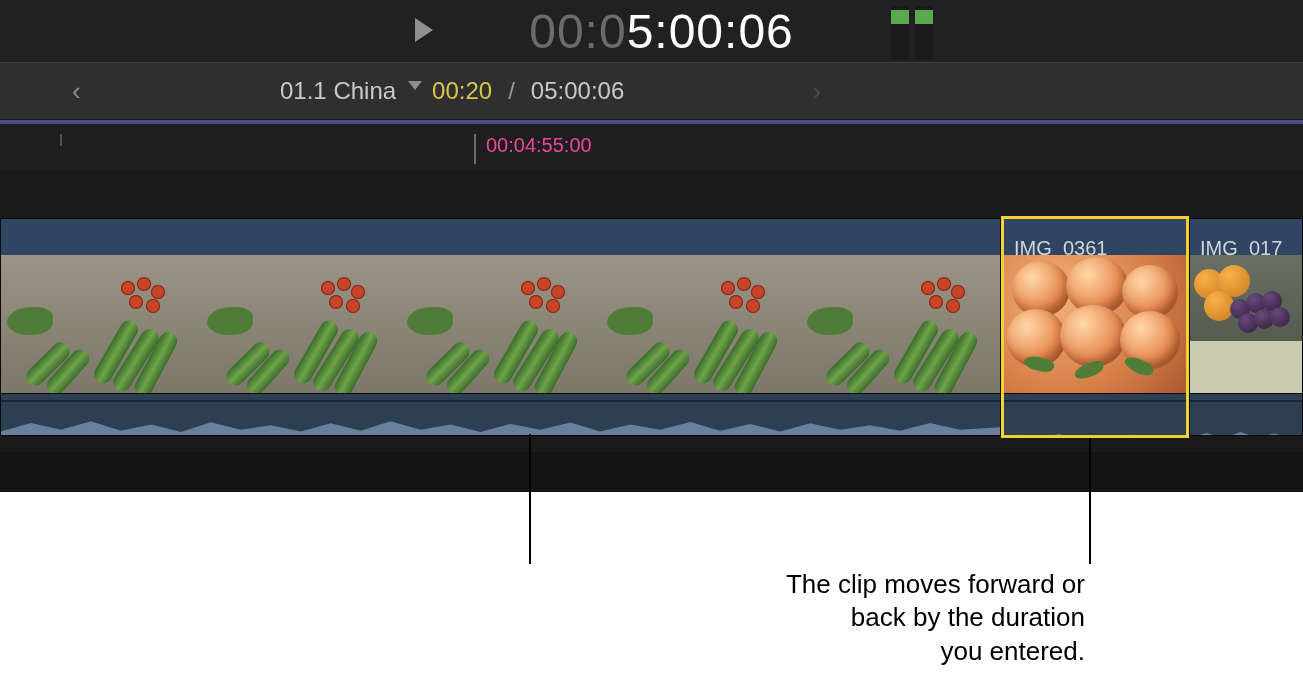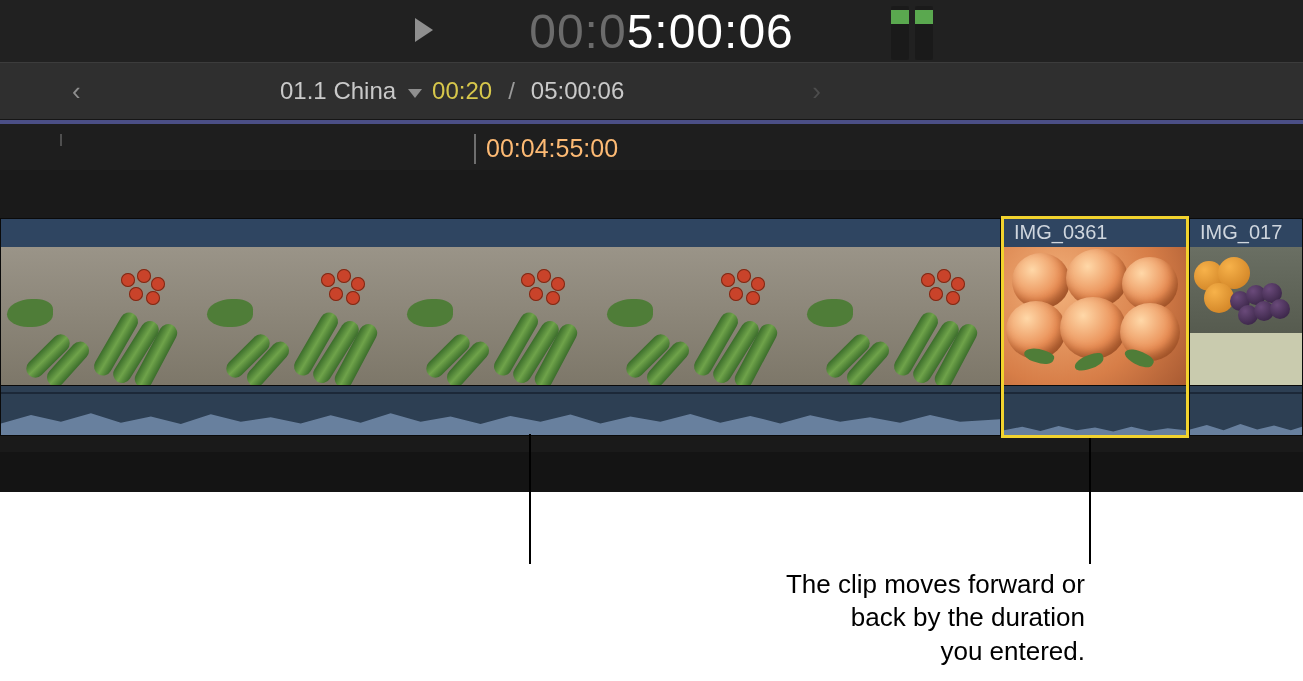--- a/index.html
+++ b/index.html
@@ -82,42 +82,42 @@
     color: #8e8e8e;
     cursor: pointer;
     padding: 8px 12px;
     font-size: 26px;
   }
   .nav-fwd { color: #4d4d4d; margin-left: auto; position:absolute; right: 470px;}
   .nav-title-wrap {
     position: absolute;
     left: 280px;
     display: flex;
-    align-items: center;
+    align-items: flex-start;
     gap: 10px;
   }
   .chev-down {
     width: 0; height: 0;
     border-left: 7px solid transparent;
     border-right: 7px solid transparent;
     border-top: 9px solid #8f8f8f;
     margin-left: 2px;
     margin-top: 4px;
   }
   .nav-elapsed { color: #d7c74b; margin-left: 0;}
   .nav-sep { color: #9a9a9a; margin: 0 6px;}
   .nav-total { color: #c9c9c9; }
   
   .ruler {
     height: 50px;
     background: #1e1e1e;
     border-top: 4px solid #4b4f86;
     position: relative;
-    color: #fdba74;
-    font-size: 25px;
+    color: #ec4899;
+    font-size: 20px;
   }
   .ruler .tick-major {
     position: absolute;
     top: 10px;
     height: 28px;
     display: flex;
     align-items: flex-start;
   }
   .ruler .tick-major .line {
     width: 2px;
@@ -150,21 +150,21 @@
     position: relative;
     border: 1px solid #0a0a0a;
     background: #3a4a5a;
     overflow: hidden;
   }
   .clip .label-bar {
     height: 28px;
     background: #2f4561;
     color: #cfd6de;
     font-size: 20px;
-    padding: 2px 10px;
+    padding: 18px 10px;
     white-space: nowrap;
     overflow: hidden;
     position: relative;
     z-index: 2;
   }
   .clip .filmstrip {
     height: 138px;
     display: flex;
     background: #555;
     position: relative;

